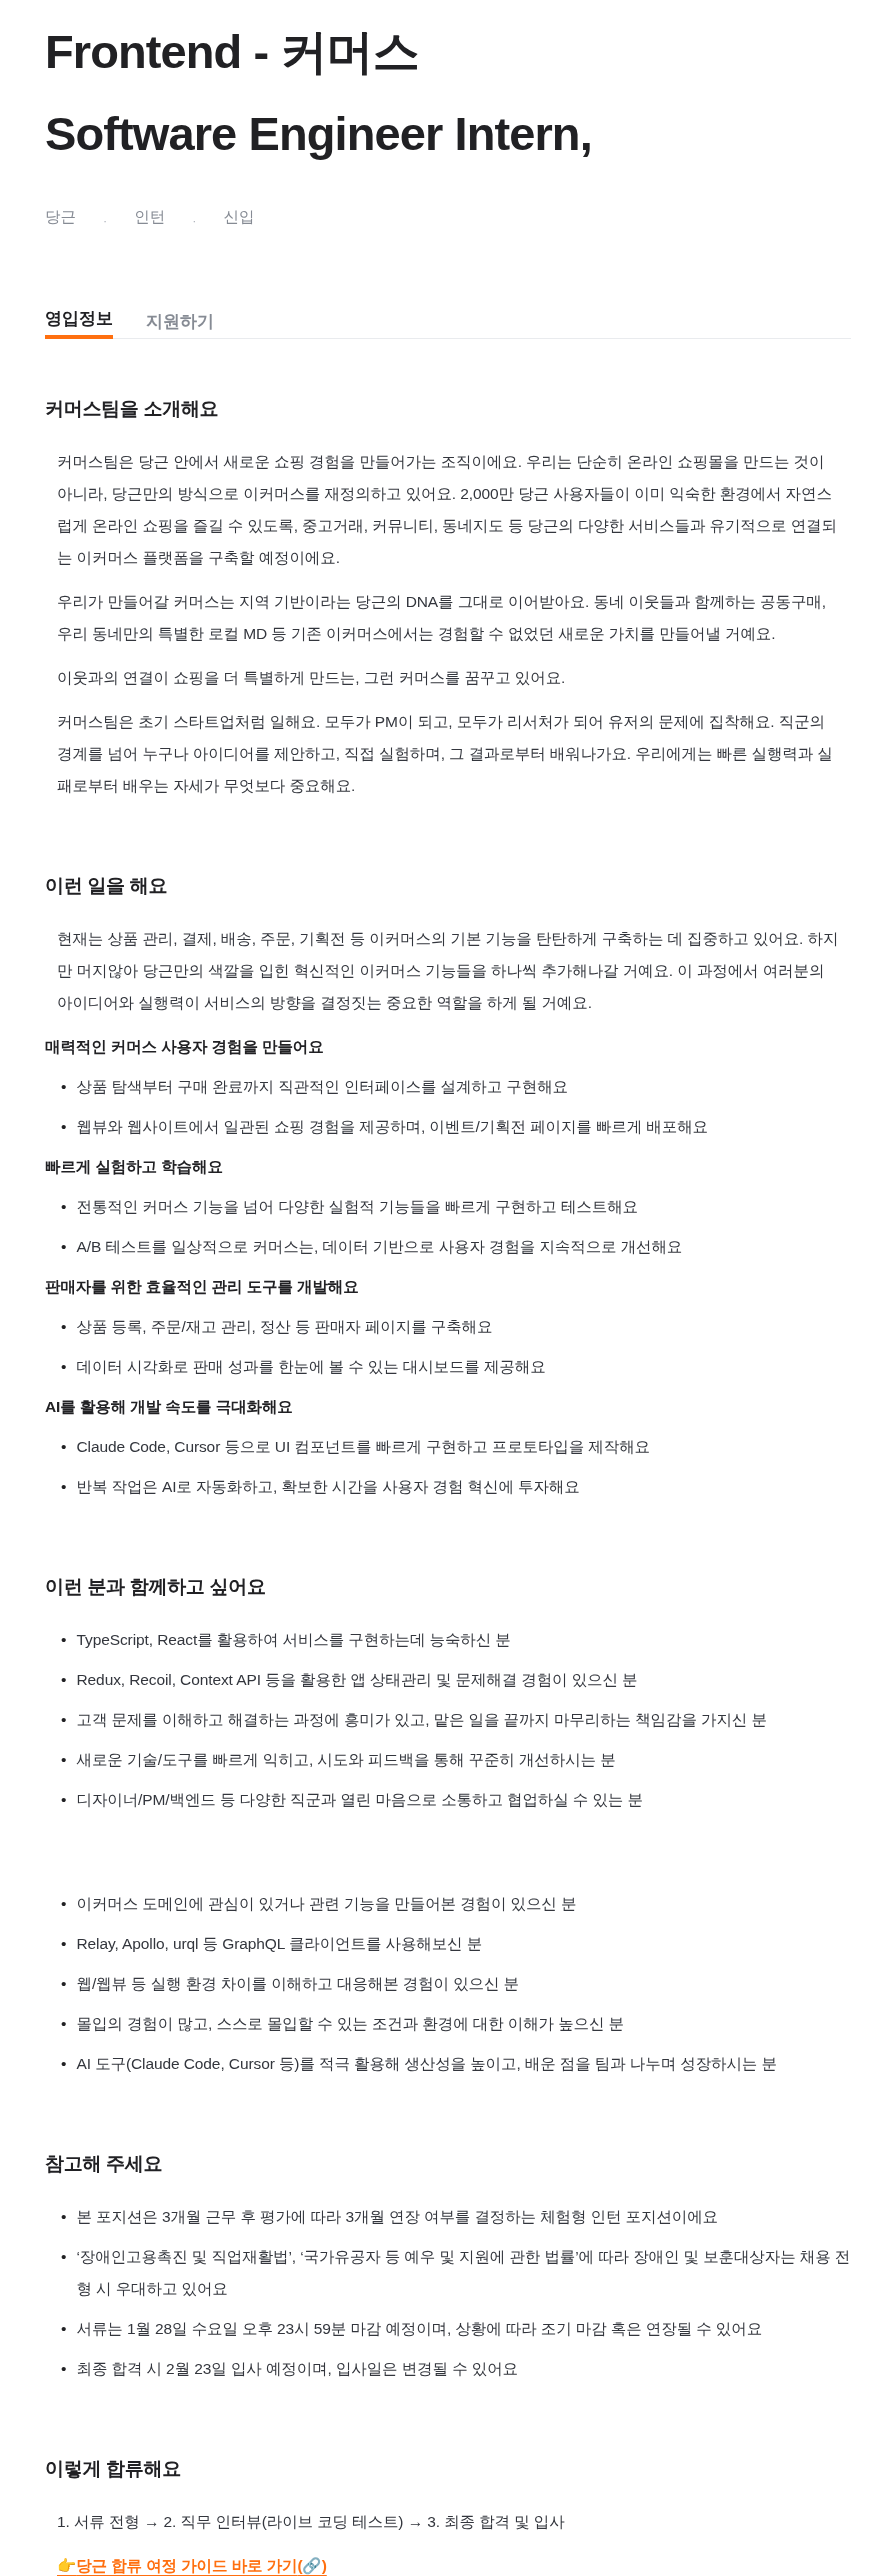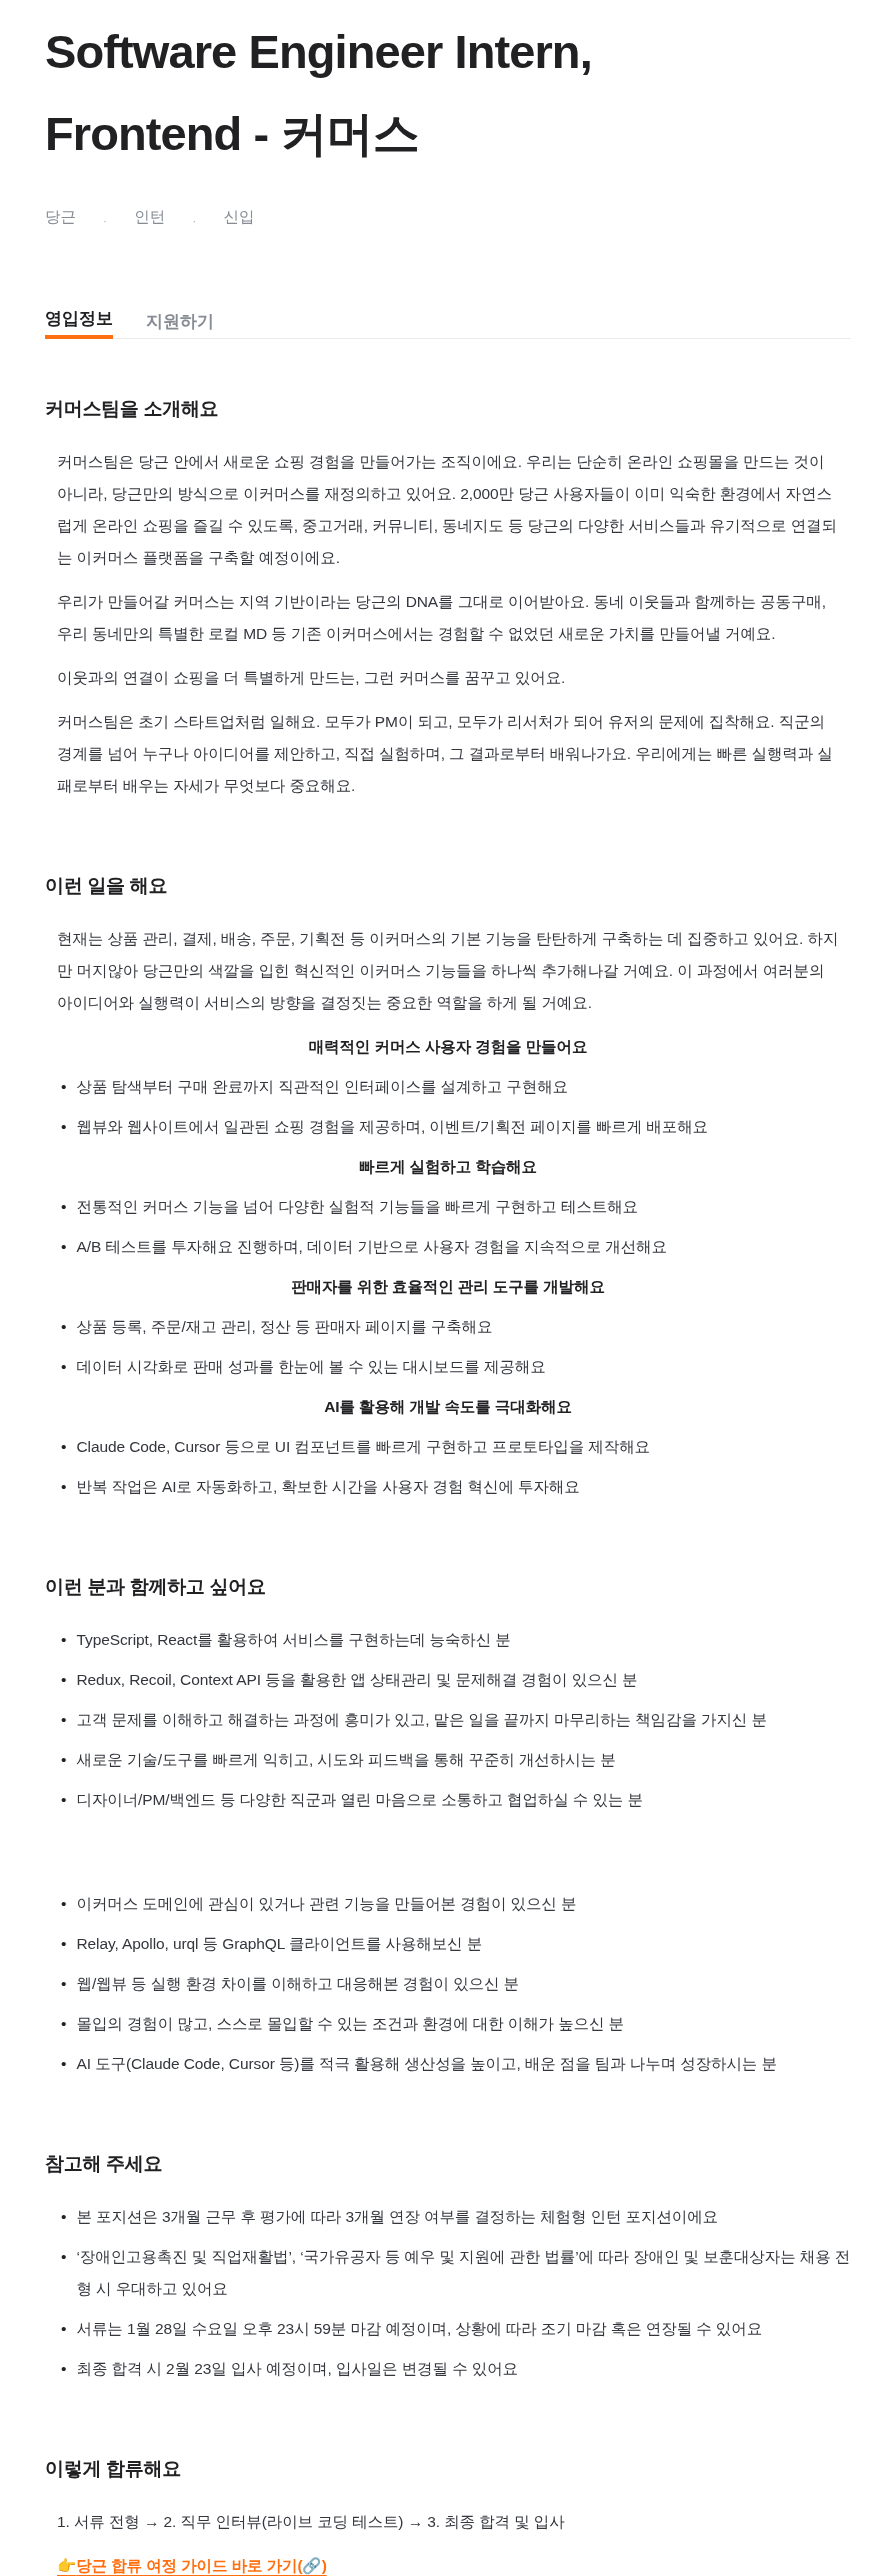--- a/index.html
+++ b/index.html
@@ -15,36 +15,36 @@
   .tabs{margin-top:79px;display:flex;gap:33px;border-bottom:1.1px solid #e9ebee;align-items:flex-end;}
   .tab{font-size:17px;font-weight:700;padding-bottom:5px;cursor:pointer;}
   .tab.active{color:#212124;border-bottom:4px solid #ff6f0f;margin-bottom:-1.1px;}
   .tab.inactive{color:#868b94;}
 
   .section{margin-top:72px;}
   .section.first{margin-top:58px;}
   .section h2{font-size:19px;line-height:24px;font-weight:700;margin:0;color:#212124;letter-spacing:-0.3px;}
   .section-body{margin-top:25px;font-size:15.5px;line-height:32px;color:#33363d;letter-spacing:-0.1px;}
   .para{margin:12px;}
-  .subhead{margin:8px 0 0 0;font-weight:700;color:#212124;text-align:center;}
+  .subhead{margin:8px 0 0 0;font-weight:700;color:#212124;}
   .bullets{list-style:none;margin:0;padding:0 0 0 31.5px;}
   .bullets li{position:relative;margin-top:8px;}
   .bullets li::before{content:"\2022";position:absolute;left:-15.5px;top:0;color:#212124;}
 
   .guide-link{color:#ff6f0f;font-weight:700;text-decoration:underline;text-decoration-thickness:1.7px;text-underline-offset:4px;cursor:pointer;}
   .guide-link .emoji{text-decoration:underline;}
 </style>
 </head>
 <body>
 
 <div class="page">
 
   <h1 class="job-title">
+    <span>Frontend - 커머스</span>
     <span>Software Engineer Intern,</span>
-    <span>Frontend - 커머스</span>
   </h1>
 
   <div class="tags" id="tags">
       <span>당근</span>
       <span class="sep">·</span>
       <span>인턴</span>
       <span class="sep">·</span>
       <span>신입</span>
     </div>
 
@@ -68,21 +68,21 @@
         <div class="section-body">
           <p class="para">현재는 상품 관리, 결제, 배송, 주문, 기획전 등 이커머스의 기본 기능을 탄탄하게 구축하는 데 집중하고 있어요. 하지만 머지않아 당근만의 색깔을 입힌 혁신적인 이커머스 기능들을 하나씩 추가해나갈 거예요. 이 과정에서 여러분의 아이디어와 실행력이 서비스의 방향을 결정짓는 중요한 역할을 하게 될 거예요.</p>
           <p class="subhead">매력적인 커머스 사용자 경험을 만들어요</p>
           <ul class="bullets">
             <li>상품 탐색부터 구매 완료까지 직관적인 인터페이스를 설계하고 구현해요</li>
             <li>웹뷰와 웹사이트에서 일관된 쇼핑 경험을 제공하며, 이벤트/기획전 페이지를 빠르게 배포해요</li>
           </ul>
           <p class="subhead">빠르게 실험하고 학습해요</p>
           <ul class="bullets">
             <li>전통적인 커머스 기능을 넘어 다양한 실험적 기능들을 빠르게 구현하고 테스트해요</li>
-            <li>A/B 테스트를 투자해요 진행하며, 데이터 기반으로 사용자 경험을 지속적으로 개선해요</li>
+            <li>A/B 테스트를 일상적으로 커머스는, 데이터 기반으로 사용자 경험을 지속적으로 개선해요</li>
           </ul>
           <p class="subhead">판매자를 위한 효율적인 관리 도구를 개발해요</p>
           <ul class="bullets">
             <li>상품 등록, 주문/재고 관리, 정산 등 판매자 페이지를 구축해요</li>
             <li>데이터 시각화로 판매 성과를 한눈에 볼 수 있는 대시보드를 제공해요</li>
           </ul>
           <p class="subhead">AI를 활용해 개발 속도를 극대화해요</p>
           <ul class="bullets">
             <li>Claude Code, Cursor 등으로 UI 컴포넌트를 빠르게 구현하고 프로토타입을 제작해요</li>
             <li>반복 작업은 AI로 자동화하고, 확보한 시간을 사용자 경험 혁신에 투자해요</li>

